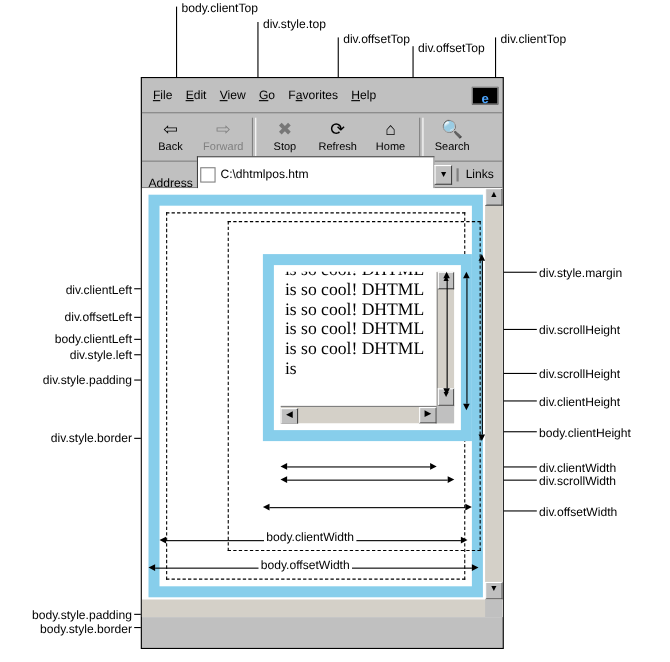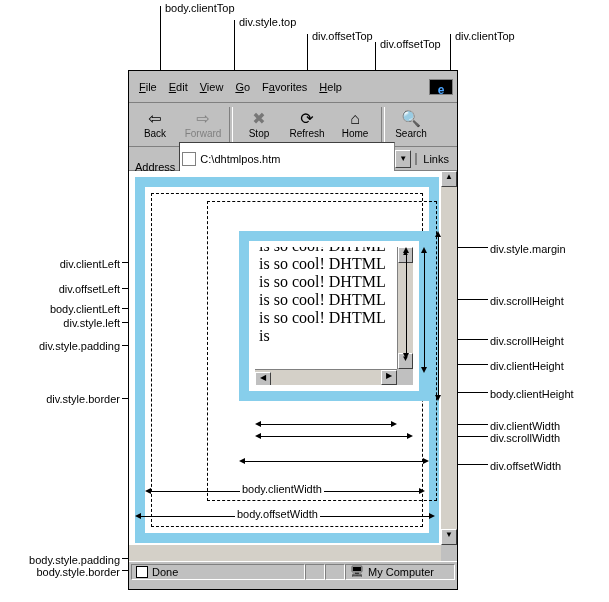--- a/index.html
+++ b/index.html
@@ -260,27 +260,15 @@
       </div>
 
       <div class="oscrollv">
         <div class="sbtn">▲</div>
         <div class="sbtn bot">▼</div>
       </div>
       <div class="oscrollh"></div>
       <div class="ocorner"></div>
     </div>
 
-    <div class="statusbar">
-      <div class="pane done">
-        <span class="pgicon"></span>
-        <span>Done</span>
-      </div>
-      <div class="pane small"></div>
-      <div class="pane small"></div>
-      <div class="pane zone">
-        <span style="margin-right:4px;">🖥</span>
-        <span>My Computer</span>
-      </div>
-    </div>
   </div>
 
 </div>
 
 </body></html>

